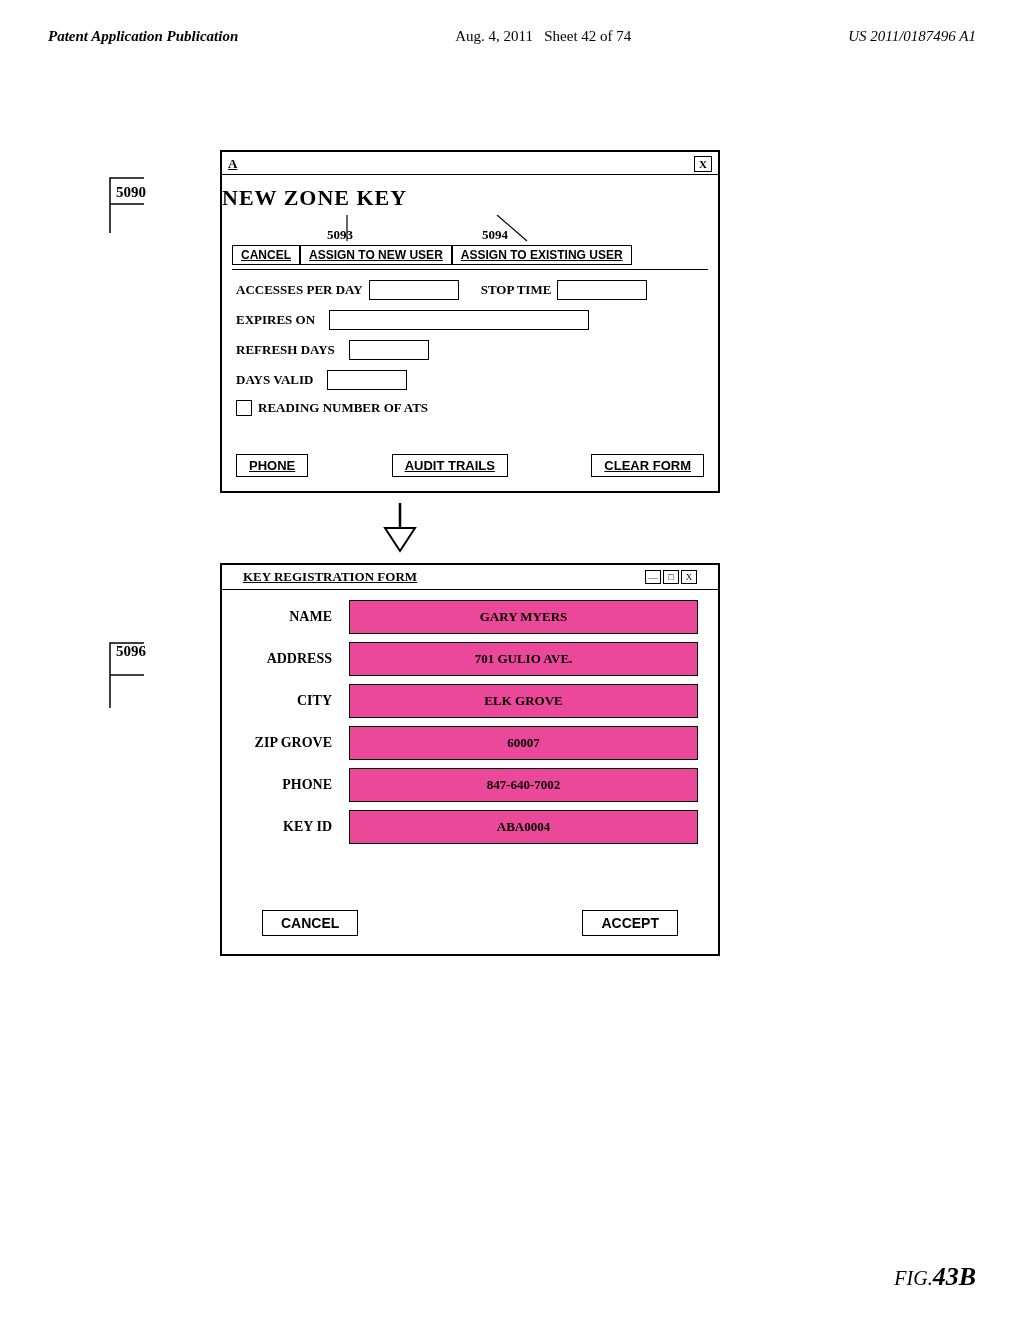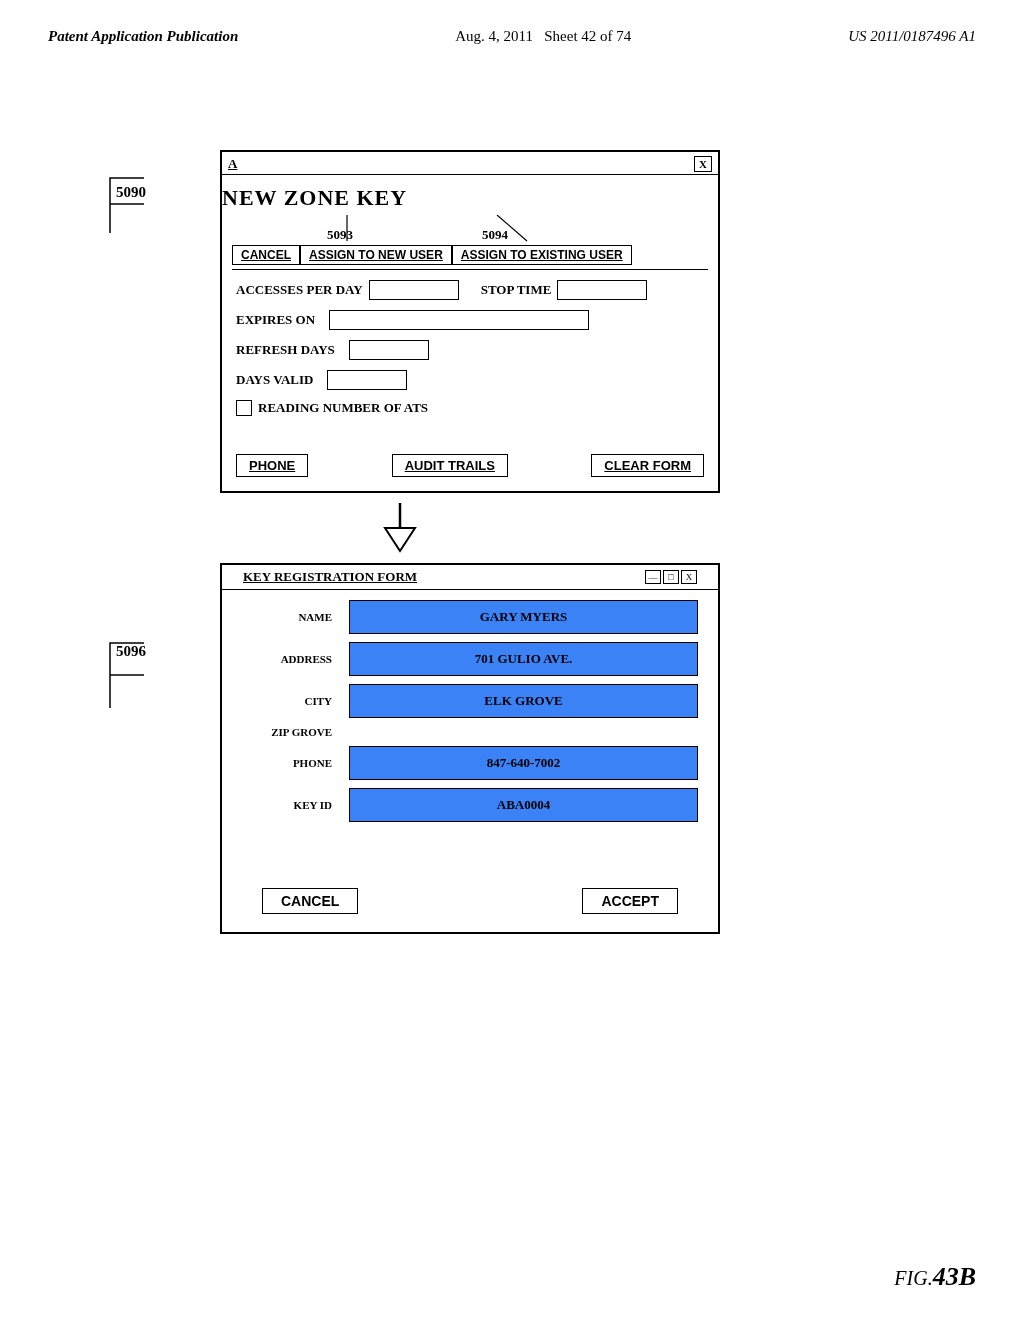--- a/index.html
+++ b/index.html
@@ -206,36 +206,36 @@
     .kreg-fields {
       padding: 10px 20px 0 20px;
     }
     .kreg-row {
       display: flex;
       align-items: center;
       margin-bottom: 8px;
       gap: 0;
     }
     .kreg-label {
-      font-size: 11px;
+      font-size: 14px;
       font-weight: bold;
       width: 90px;
       text-align: right;
       margin-right: 17px;
       white-space: nowrap;
     }
     .kreg-input {
       border: 1.5px solid #000;
       height: 34px;
       flex: 1;
       font-size: 13px;
       font-weight: bold;
       text-align: center;
       padding: 12px 4px;
-      background: #3b82f6;
+      background: #ec4899;
     }
 
     
     .kreg-actions {
       display: flex;
       justify-content: space-between;
       padding: 18px 40px 0 40px;
     }
     .kreg-action-btn {
       border: 1.5px solid #000;
@@ -396,20 +396,21 @@
               <input class="kreg-input" type="text" style="font-weight: bold; font-family: inherit; font-size: 13px;" value="701 GULIO AVE.">
             </div>
 
             <div class="kreg-row">
               <span class="kreg-label">CITY</span>
               <input class="kreg-input" type="text" style="font-weight: bold; font-family: inherit; font-size: 13px;" value="ELK GROVE">
             </div>
 
             <div class="kreg-row">
               <span class="kreg-label">ZIP GROVE</span>
+              <input class="kreg-input" type="text" style="font-weight: bold; font-family: inherit; font-size: 13px;" value="60007">
             </div>
 
             <div class="kreg-row">
               <span class="kreg-label">PHONE</span>
               <input class="kreg-input" type="text" style="font-weight: bold; font-family: inherit; font-size: 13px;" value="847-640-7002">
             </div>
 
             <div class="kreg-row">
               <span class="kreg-label">KEY ID</span>
               <input class="kreg-input" type="text" style="font-weight: bold; font-family: inherit; font-size: 13px;" value="ABA0004">

